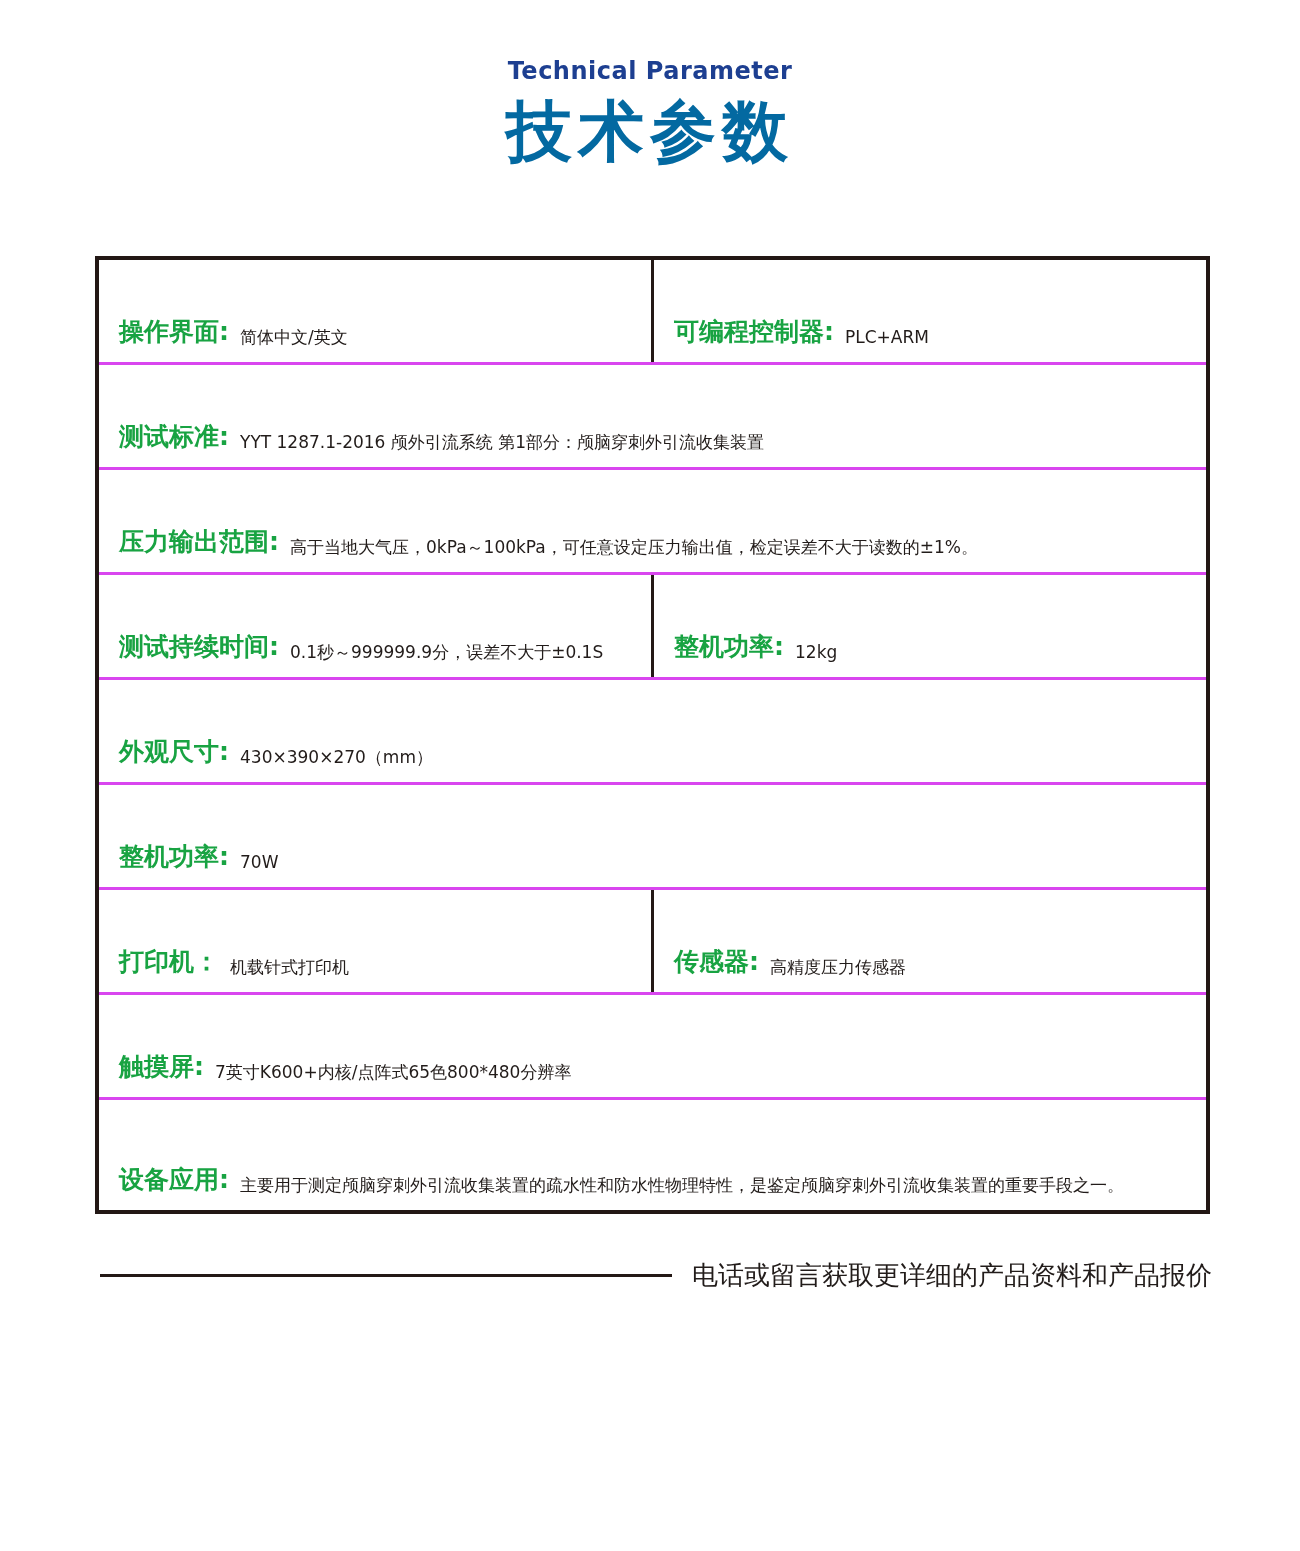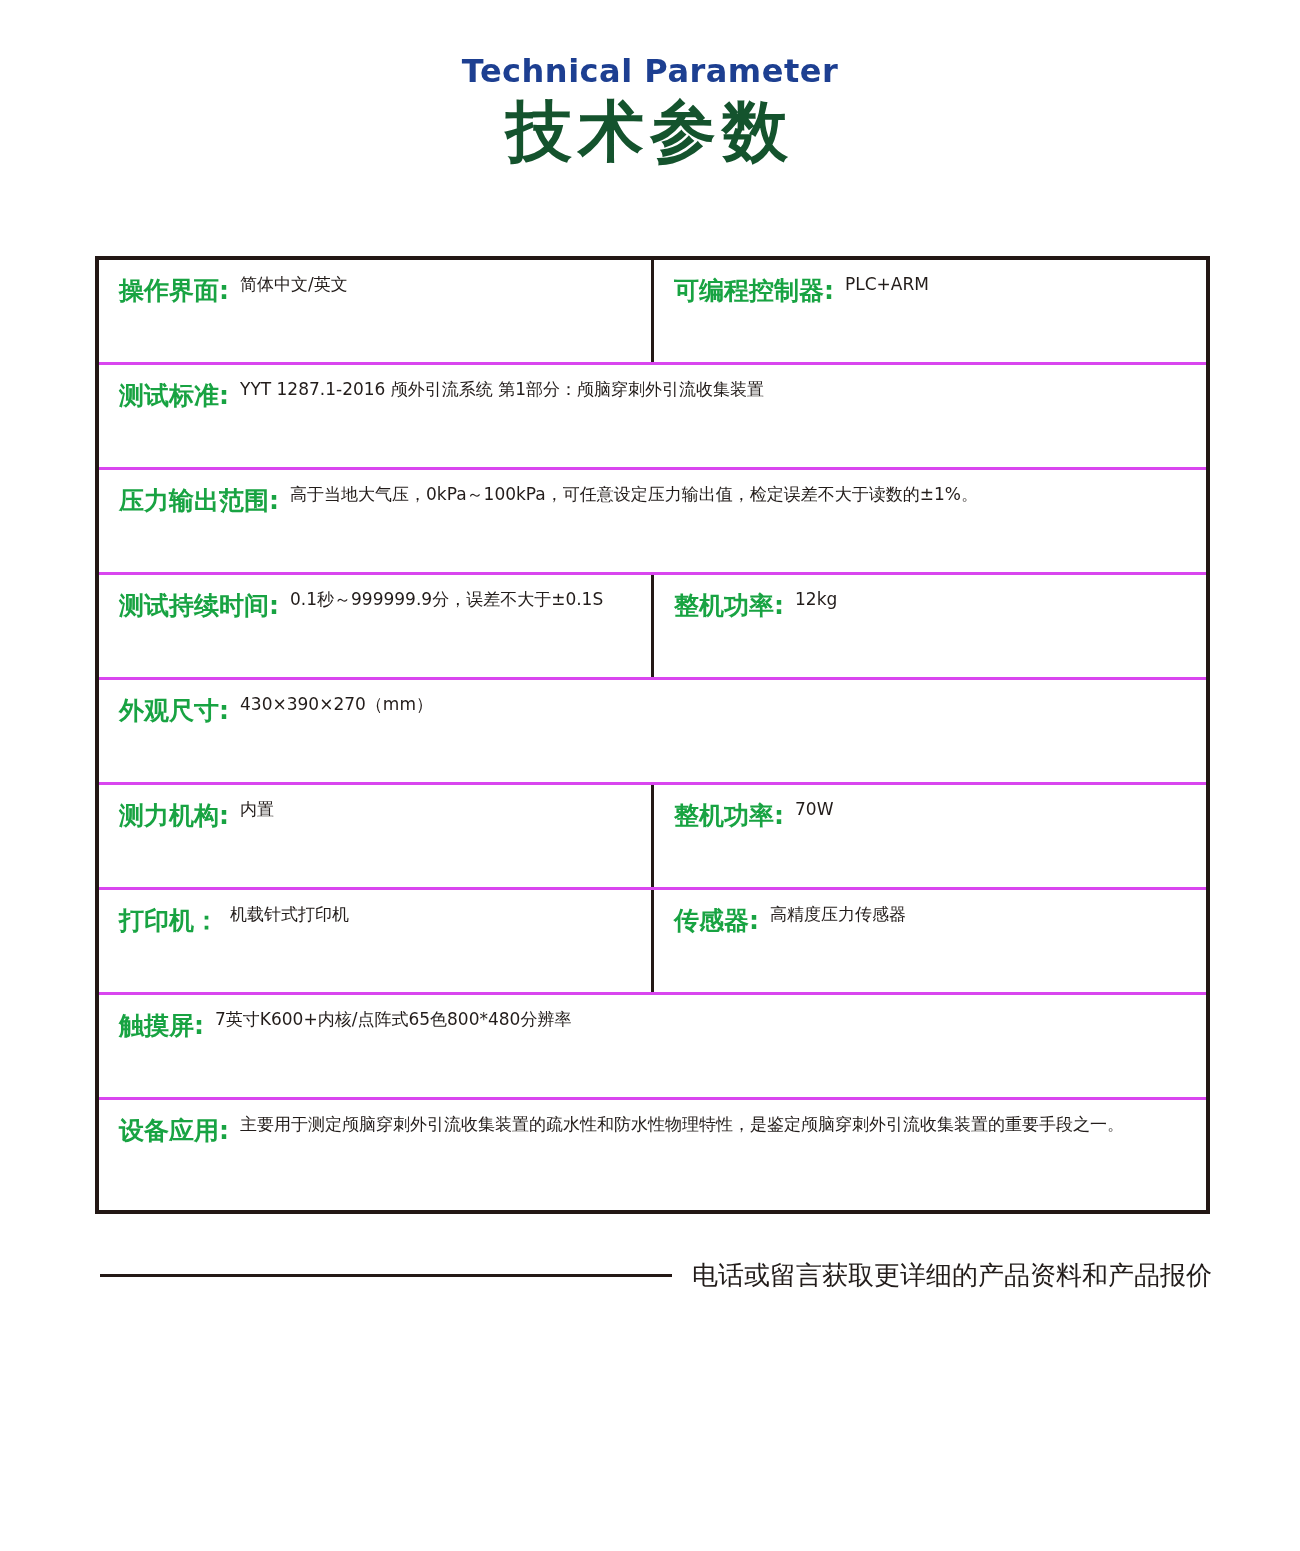--- a/index.html
+++ b/index.html
@@ -14,27 +14,27 @@
     height: 1551px;
     background: #ffffff;
     overflow: hidden;
   }
   .header {
     text-align: center;
     padding-top: 56px;
   }
   .subtitle {
     color: #1d3f91;
-    font-size: 32px;
+    font-size: 24px;
     font-weight: bold;
     line-height: 30px;
     letter-spacing: 0.5px;
   }
   .title {
-    color: #14532d;
+    color: #0369a1;
     font-size: 66px;
     font-weight: 900;
     line-height: 88px;
     letter-spacing: 6px;
     margin: 2px 0 0 0;
   }
   .ptable {
     width: 1107px;
     margin: 80px 0 0 95px;
     border: 4px solid #231815;
@@ -46,21 +46,21 @@
   }
   .trow + .trow {
     border-top: 3px solid #d946ef;
   }
   .trow.tall {
     min-height: 110px;
   }
   .cell {
     flex: 1 1 0;
     display: flex;
-    align-items: flex-start;
+    align-items: flex-end;
     padding: 12px 26px 12px 20px;
     box-sizing: border-box;
   }
   .cell + .cell {
     border-left: 3px solid #231815;
   }
   .lbl {
     color: #18a342;
     font-size: 25px;
     font-weight: bold;
@@ -144,24 +144,20 @@
 
     <div class="trow">
       <div class="cell">
         <span class="lbl">外观尺寸:</span>
         <span class="val">430×390×270（mm）</span>
       </div>
     </div>
 
     <div class="trow">
       <div class="cell">
-        <span class="lbl">测力机构:</span>
-        <span class="val">内置</span>
-      </div>
-      <div class="cell">
         <span class="lbl">整机功率:</span>
         <span class="val">70W</span>
       </div>
     </div>
 
     <div class="trow">
       <div class="cell">
         <span class="lbl">打印机：</span>
         <span class="val">机载针式打印机</span>
       </div>

